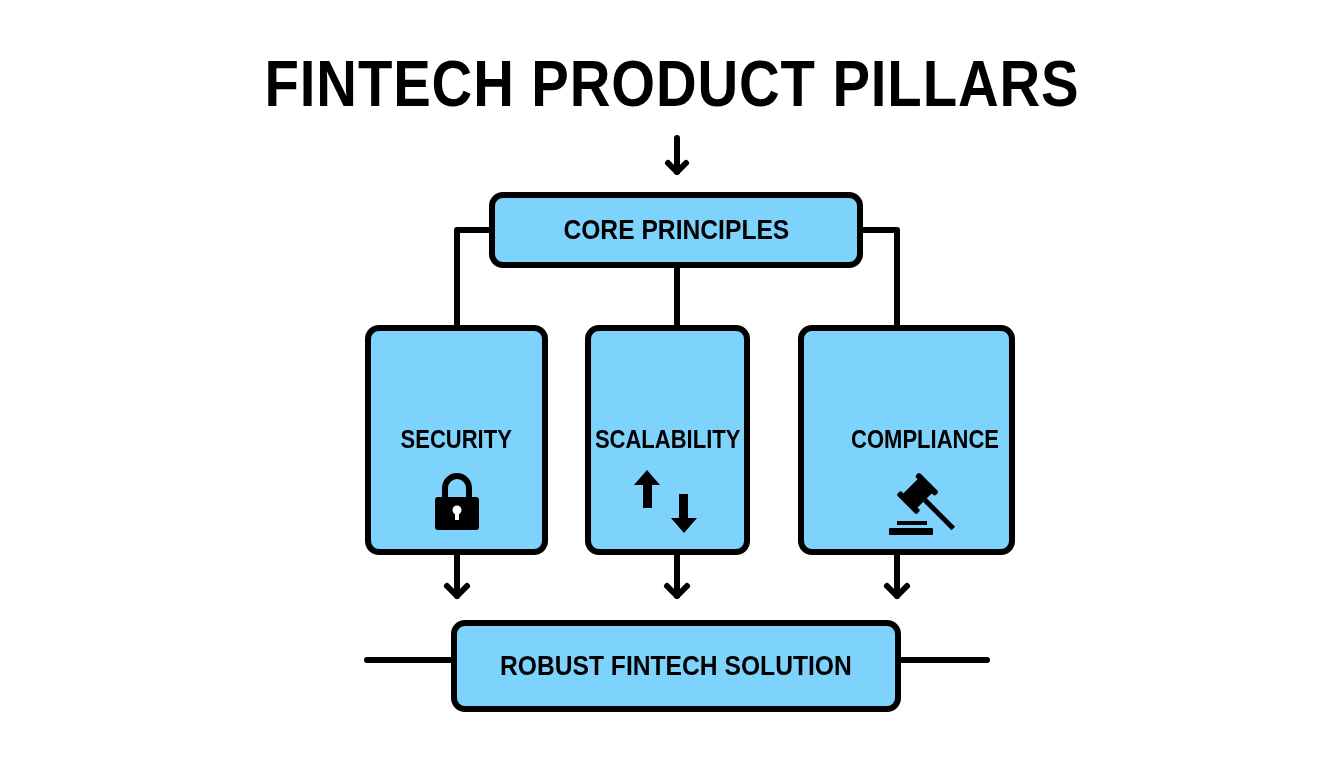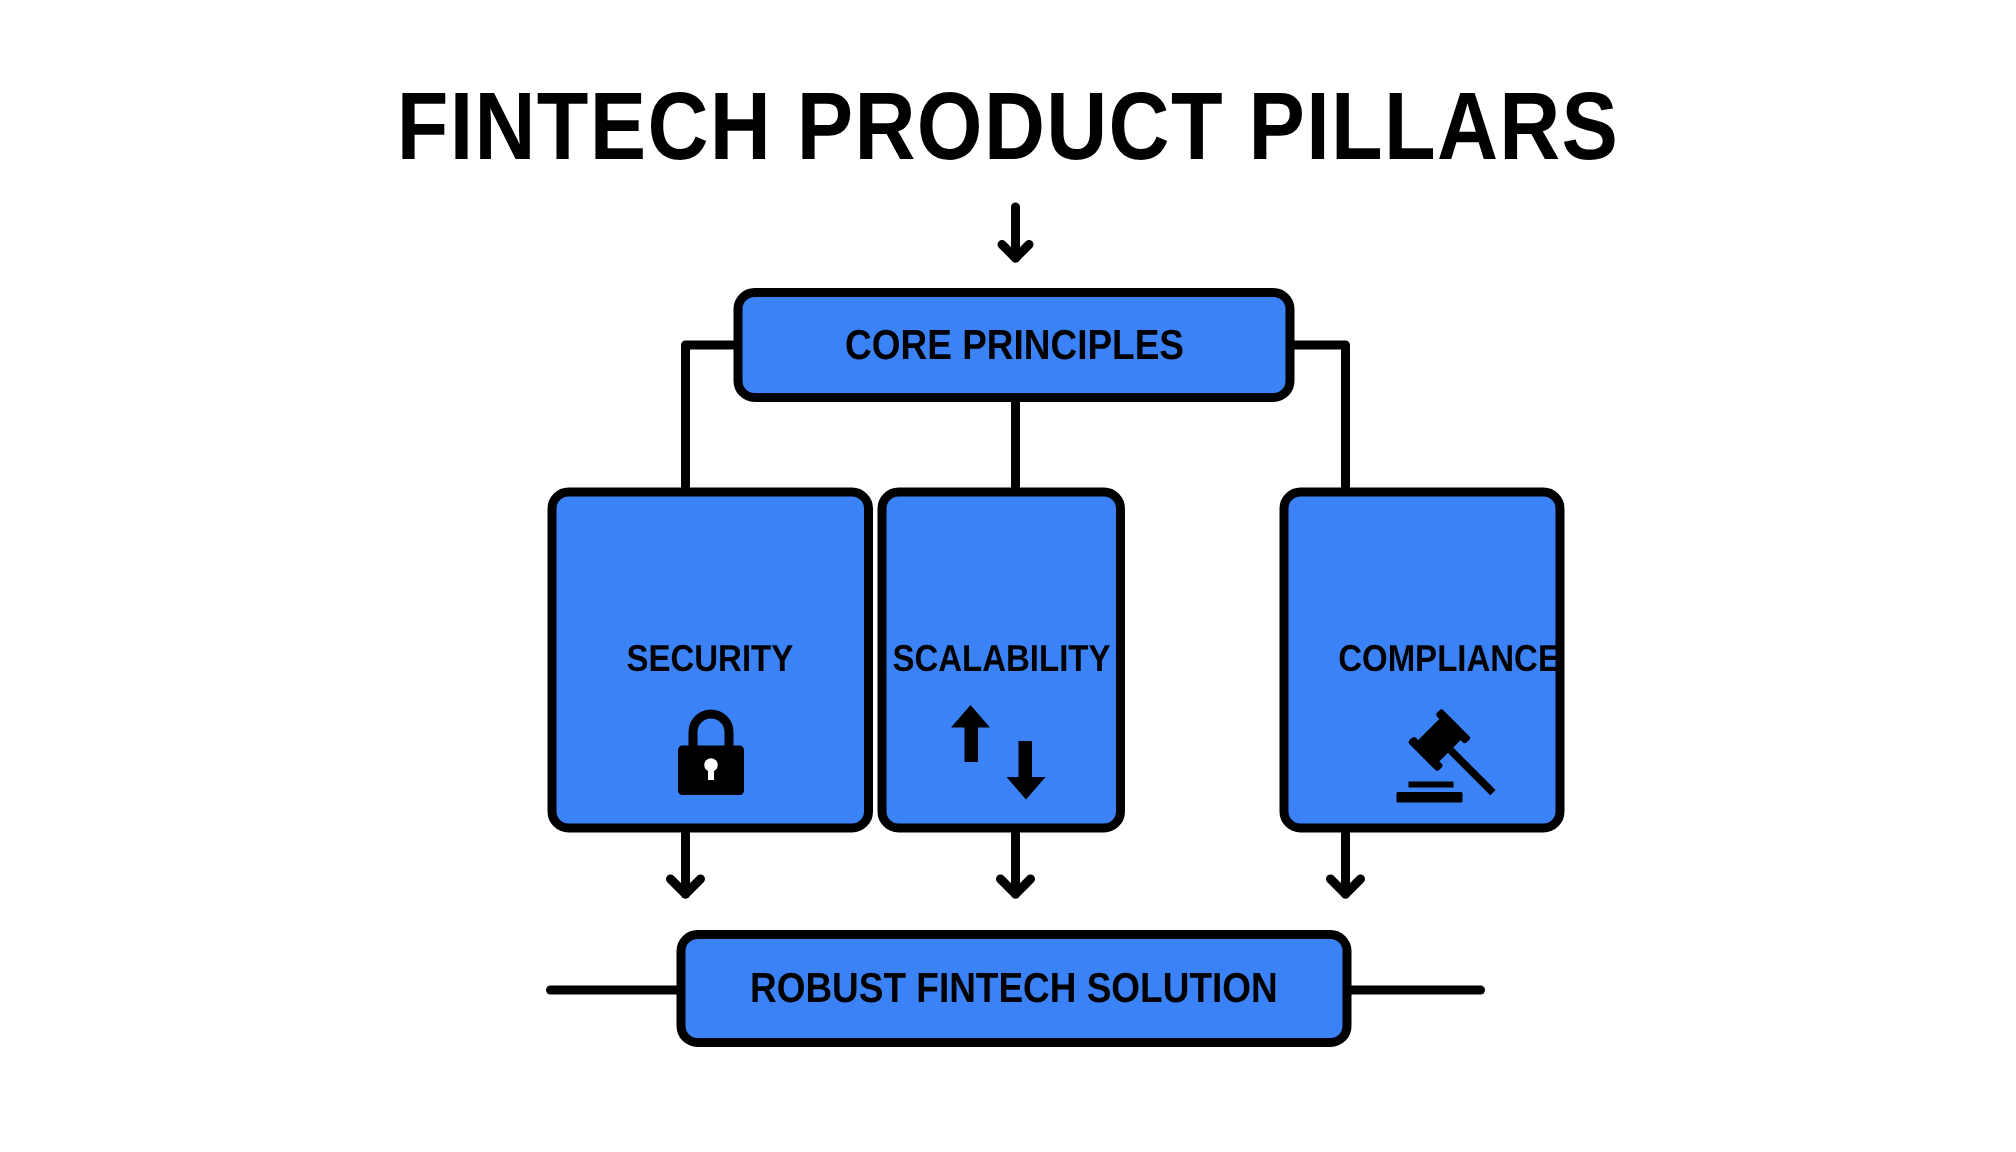--- a/index.html
+++ b/index.html
@@ -2,21 +2,21 @@
 <html><head>
 <meta charset="utf-8">
 <style>
   html, body { margin: 0; padding: 0; background: #ffffff; }
   body { width: 1344px; height: 768px; position: relative; overflow: hidden;
          font-family: "Liberation Sans", "DejaVu Sans", sans-serif; color: #000; }
   .title { position: absolute; left: 0; width: 1344px; top: 44px; text-align: center;
            font-size: 64px; font-weight: bold; letter-spacing: 1px; line-height: 80px;
            transform: scaleX(0.88); transform-origin: center; }
   .box { position: absolute; box-sizing: border-box; border: 6px solid #000;
-         border-radius: 14px; background: #3b82f6; display: flex; align-items: center;
+         border-radius: 14px; background: #7dd3fc; display: flex; align-items: center;
          justify-content: center; font-weight: bold; }
   .box-label { font-size: 28px; transform: scaleX(0.88); display: inline-block; white-space: nowrap; }
   .pillar { flex-direction: column; justify-content: flex-start; }
   .pillar .box-label { margin-top: 94px; font-size: 25px; }
   .pillar .icon { margin-top: 16px; }
   svg.wires { position: absolute; left: 0; top: 0; }
 </style>
 </head>
 <body>
 
@@ -41,21 +41,21 @@
 
     <line x1="367" y1="660" x2="454" y2="660"></line>
     <line x1="898" y1="660" x2="987" y2="660"></line>
   </g>
 </svg>
 
 <div class="box" style="left:489px; top:192px; width:374px; height:76px;">
   <span class="box-label">CORE PRINCIPLES</span>
 </div>
 
-<div class="box pillar" style="left:365px; top:325px; width:217px; height:230px;">
+<div class="box pillar" style="left:365px; top:325px; width:183px; height:230px;">
   <span class="box-label">SECURITY</span>
   <span class="icon">
     <svg width="50" height="62" viewBox="0 0 50 62">
       <path d="M13 28 V18 a12 12 0 0 1 24 0 V28" stroke="#000" stroke-width="6" fill="none"></path>
       <rect x="3" y="27" width="44" height="33" rx="3" fill="#000"></rect>
       <circle cx="25" cy="40" r="4.5" fill="#fff"></circle>
       <rect x="23" y="41" width="4" height="9" fill="#fff"></rect>
     </svg>
   </span>
 </div>
@@ -63,31 +63,31 @@
 <div class="box pillar" style="left:585px; top:325px; width:165px; height:230px;">
   <span class="box-label">SCALABILITY</span>
   <span class="icon">
     <svg width="70" height="64" viewBox="0 0 70 64">
       <polygon points="14,0 27,15 19,15 19,38 10,38 10,15 1,15" fill="#000"></polygon>
       <polygon points="51,63 38,48 46,48 46,24 55,24 55,48 64,48" fill="#000"></polygon>
     </svg>
   </span>
 </div>
 
-<div class="box pillar" style="left:853px; top:325px; width:190px; height:230px;padding-left:37px;">
+<div class="box pillar" style="left:798px; top:325px; width:217px; height:230px;padding-left:37px;">
   <span class="box-label">COMPLIANCE</span>
   <span class="icon">
     <svg width="76" height="66" viewBox="0 0 76 66">
       <g transform="rotate(-45 32 22)">
         <rect x="18" y="12" width="24" height="20" fill="#000"></rect>
         <rect x="14" y="8" width="6" height="28" rx="2" fill="#000"></rect>
         <rect x="40" y="8" width="6" height="28" rx="2" fill="#000"></rect>
         <rect x="28" y="32" width="5" height="40" fill="#000" transform="rotate(0)"></rect>
       </g>
       <rect x="10" y="51" width="30" height="4" fill="#000"></rect>
       <rect x="2" y="58" width="44" height="7" rx="1" fill="#000"></rect>
     </svg>
   </span>
 </div>
 
-<div class="box" style="left:451px; top:620px; width:450px; height:78px;">
+<div class="box" style="left:451px; top:620px; width:450px; height:92px;">
   <span class="box-label">ROBUST FINTECH SOLUTION</span>
 </div>
 
 </body></html>

